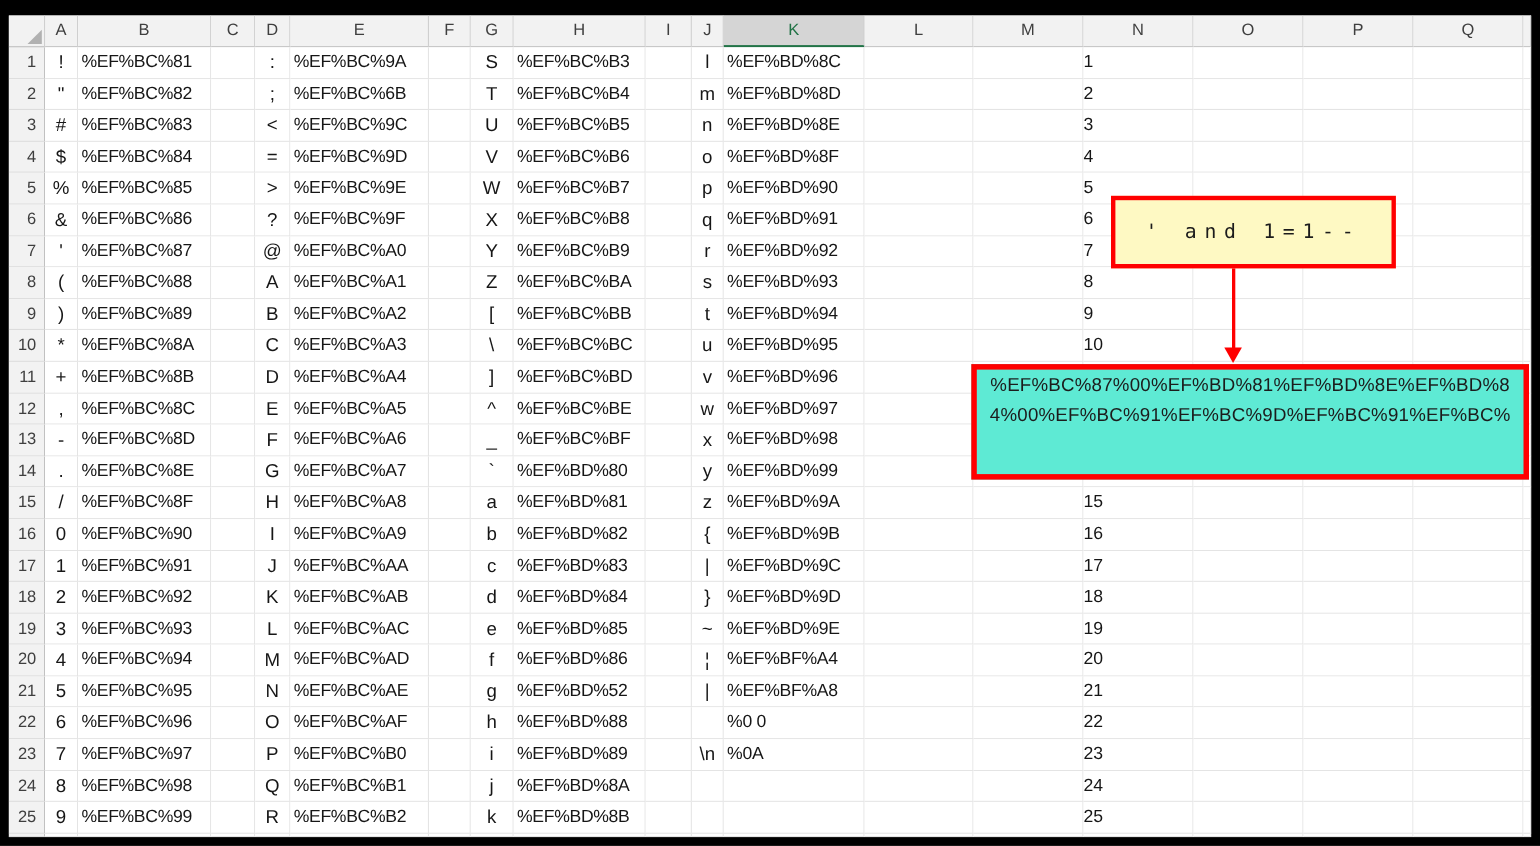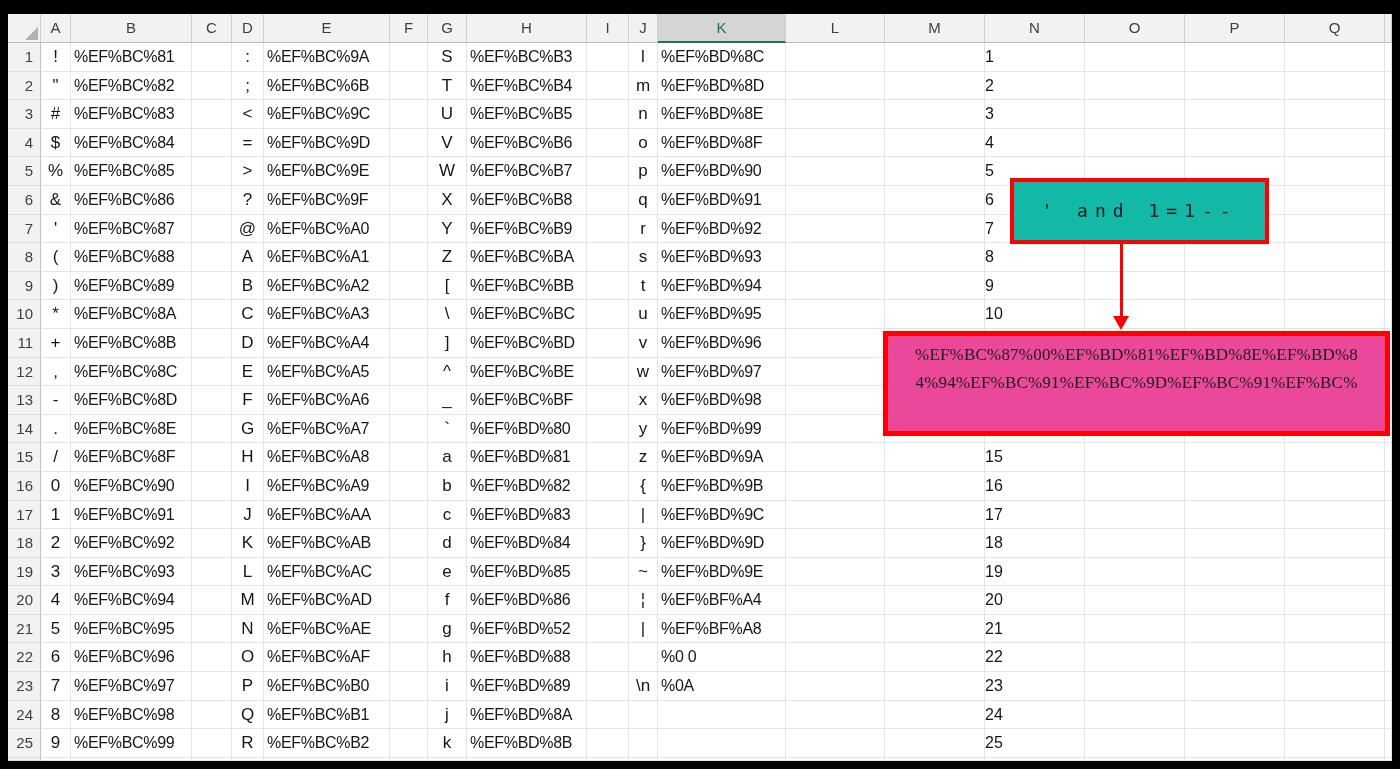--- a/index.html
+++ b/index.html
@@ -44,35 +44,35 @@
   .col-i{width:42px}.col-j{width:29px}.col-k{width:128px}.col-l{width:99px}
   .col-m{width:100px}.col-n{width:100px}.col-o{width:100px}.col-p{width:100px}
   .col-q{width:100px}.col-r{width:7px}
   
   .annotation-title{
     position:absolute; left:877px; top:90px; width:510px; text-align:center;
     font-size:17px; font-weight:700; color:#0d0d0d;
   }
   .payload-box{
     position:absolute; left:1002px; top:164px; width:259px; height:66px;
-    box-sizing:border-box; border:4px solid #ff0000; background:#14b8a6;
+    box-sizing:border-box; border:4px solid #ff0000; background:#fef9c3;
     text-align:center; line-height:58px;
     font-family:"DejaVu Sans Mono","Liberation Mono",monospace;
     font-size:18px; letter-spacing:7px; color:#1c1c1c;
   }
   .arrow-stem{position:absolute; left:1112px; top:230px; width:3px; height:74px; background:#ff0000;}
   .arrow-head{
     position:absolute; left:1105px; top:302px; width:0; height:0;
     border-left:8px solid transparent; border-right:8px solid transparent;
     border-top:14px solid #ff0000;
   }
   .encoded-box{
     position:absolute; left:875px; top:317px; width:507px; height:105px;
-    box-sizing:border-box; border:5px solid #ff0000; background:#ec4899;
-    padding-top:5px; text-align:center; color:#1c1c1c;font-family:Liberation Serif, serif;
+    box-sizing:border-box; border:5px solid #ff0000; background:#5eead4;
+    padding-top:0; text-align:center; color:#1c1c1c;
   }
   .encoded-line{height:28px; line-height:28px; font-size:17px; letter-spacing:0.2px; white-space:nowrap;}
 </style>
 </head>
 <body>
 
 <div class="frame">
   <div class="sheet">
     <div>
         <div class="sheet-row header-row">
@@ -647,16 +647,16 @@
       </div>
 
 
     <div class="payload-box">' and 1=1--</div>
 
     <div class="arrow-stem"></div>
     <div class="arrow-head"></div>
 
     <div class="encoded-box">
       <div class="encoded-line">%EF%BC%87%00%EF%BD%81%EF%BD%8E%EF%BD%8</div>
-      <div class="encoded-line">4%94%EF%BC%91%EF%BC%9D%EF%BC%91%EF%BC%</div>
+      <div class="encoded-line">4%00%EF%BC%91%EF%BC%9D%EF%BC%91%EF%BC%</div>
     </div>
   </div>
 </div>
 
 </body></html>

